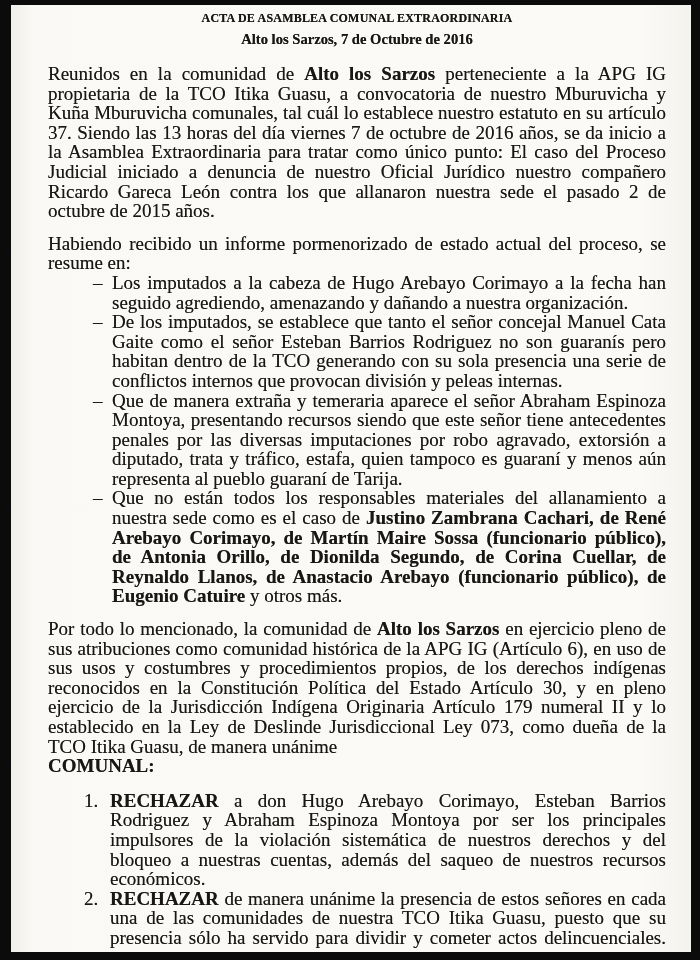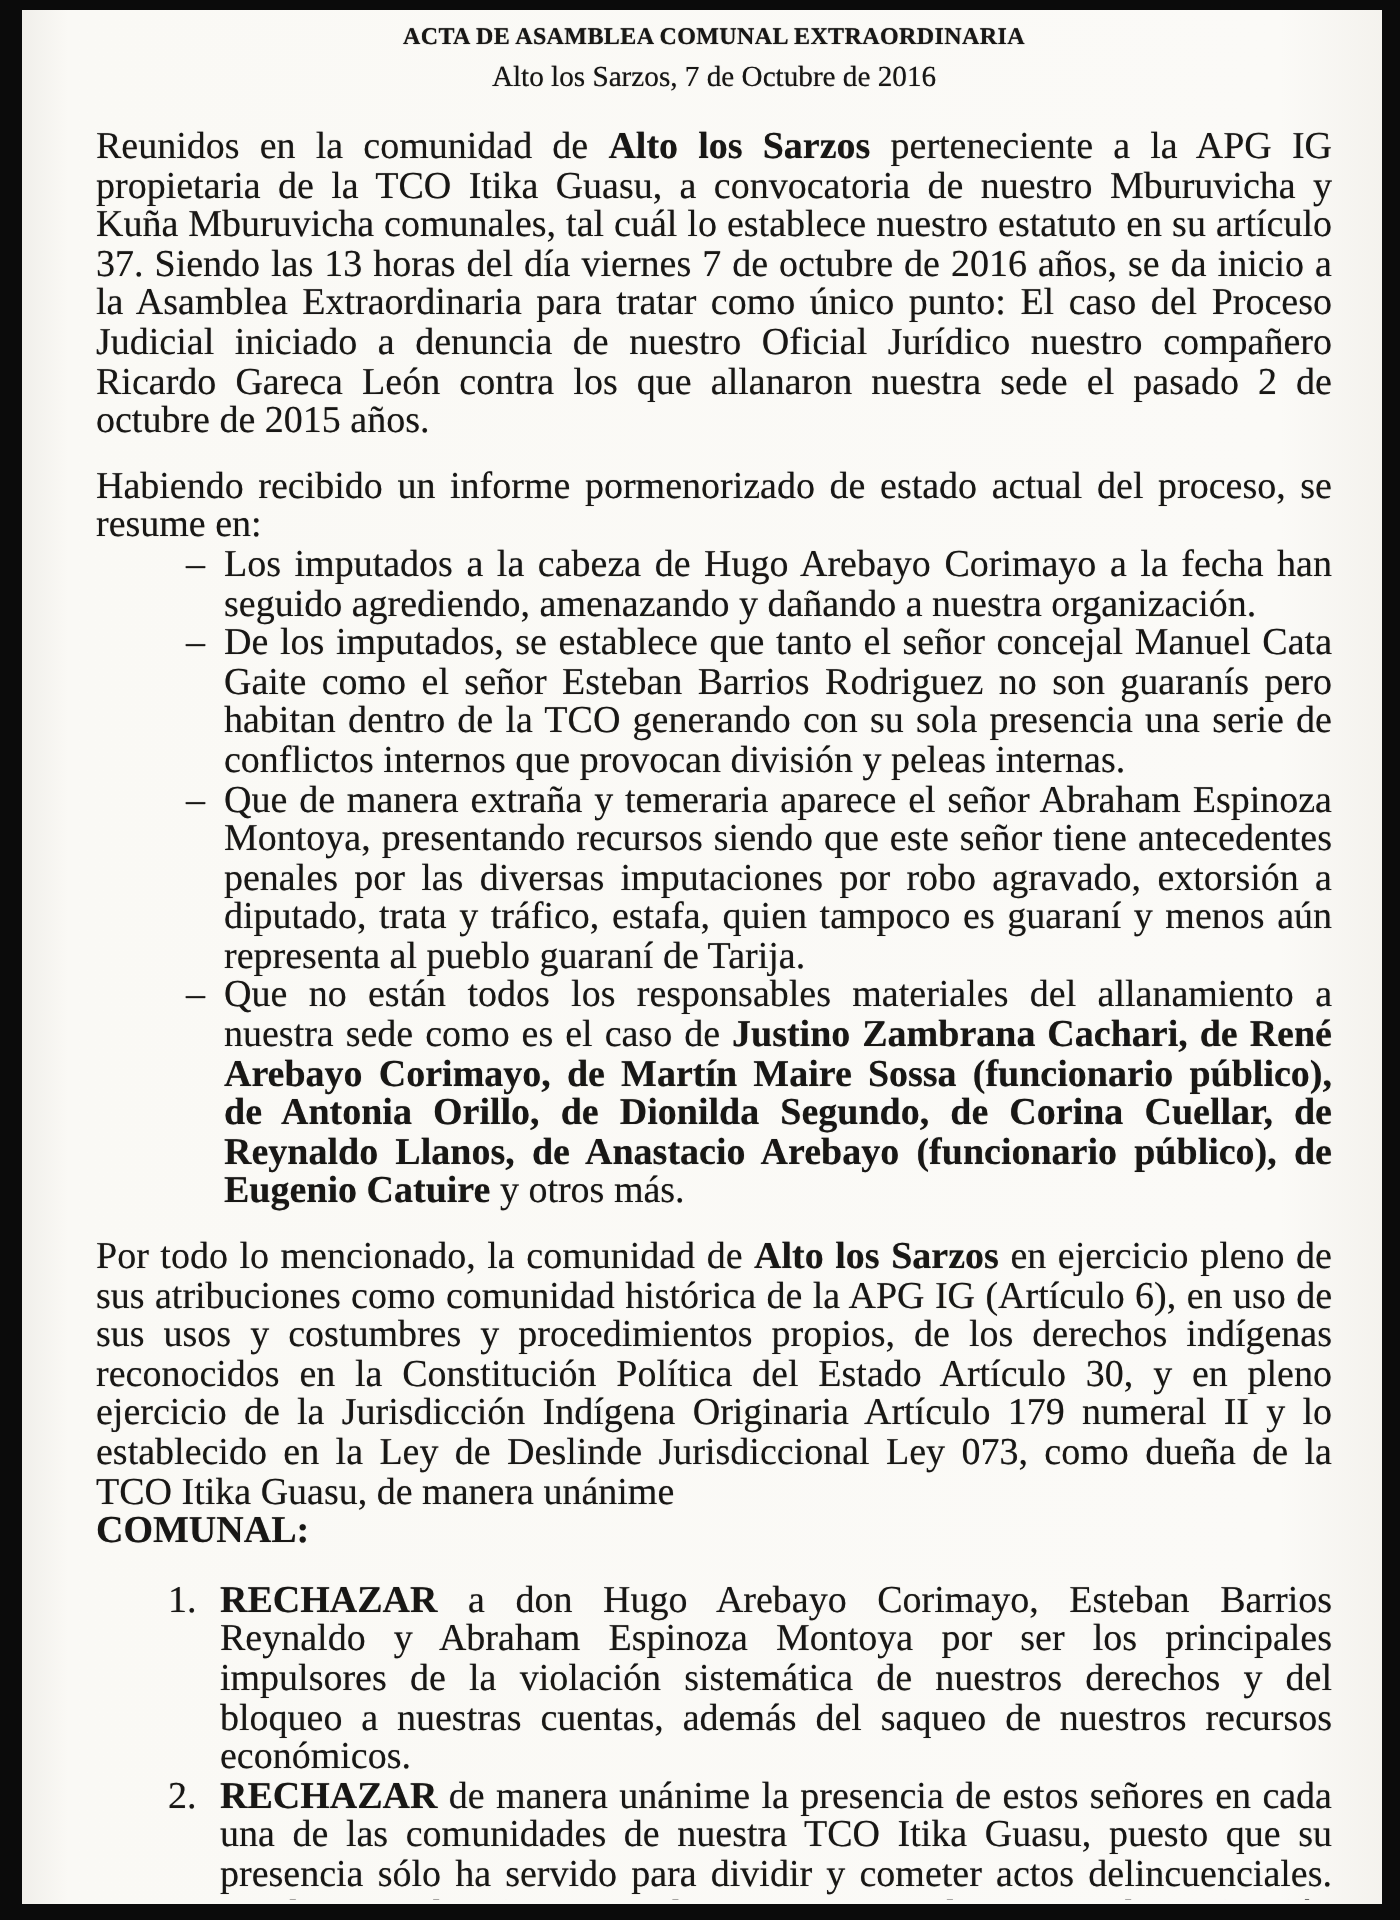--- a/index.html
+++ b/index.html
@@ -21,21 +21,21 @@
   h1.title{
     margin:0;padding:0;
     font-size:12px;line-height:21px;
     font-weight:bold;text-align:center;
     letter-spacing:.2px;
     text-shadow:0 0 .5px rgba(10,10,10,.75);
   }
   h2.subtitle{
     margin:1px 0 0;padding:0;
     font-size:14.6px;line-height:18px;
-    font-weight:normal;text-align:center;
+    font-weight:bold;text-align:center;
     text-shadow:0 0 .4px rgba(10,10,10,.7);
   }
   #doc-body{
     margin-top:16px;
     font-size:19px;
     line-height:19.6px;
     text-shadow:0 0 .4px rgba(25,24,22,.6);
   }
   .para{margin:0 0 13px;text-align:justify;}
   .para.tight{margin-bottom:0;}
@@ -81,21 +81,21 @@
           <div class="brow">
             <span class="dash">–</span>
             <div class="btext"><span>Que no están todos los responsables materiales del allanamiento a nuestra sede como es el caso de </span><span class="b">Justino Zambrana Cachari, de René Arebayo Corimayo, de Martín Maire Sossa (funcionario público), de Antonia Orillo, de Dionilda Segundo, de Corina Cuellar, de Reynaldo Llanos, de Anastacio Arebayo (funcionario público), de Eugenio Catuire</span><span> y otros más.</span></div>
           </div>
         </div>
         <p class="para tight"><span>Por todo lo mencionado, la comunidad de </span><span class="b">Alto los Sarzos</span><span> en ejercicio pleno de sus atribuciones como comunidad histórica de la APG IG (Artículo 6), en uso de sus usos y costumbres y procedimientos propios, de los derechos indígenas reconocidos en la Constitución Política del Estado  Artículo 30, y en pleno ejercicio de la Jurisdicción Indígena Originaria Artículo 179 numeral II y lo establecido en la Ley de Deslinde Jurisdiccional Ley 073, como dueña de la TCO Itika Guasu, de manera unánime</span></p>
         <p class="para resuelve"><span class="b">COMUNAL:</span></p>
         <div class="nlist">
           <div class="nrow">
             <span class="num">1.</span>
-            <div class="ntext"><span class="b">RECHAZAR</span><span> a don Hugo Arebayo Corimayo, Esteban Barrios Reynaldo y Abraham Espinoza Montoya por ser los principales impulsores de la violación sistemática de nuestros derechos y del bloqueo a nuestras cuentas, además del saqueo de nuestros recursos económicos.</span></div>
+            <div class="ntext"><span class="b">RECHAZAR</span><span> a don Hugo Arebayo Corimayo, Esteban Barrios Rodriguez y Abraham Espinoza Montoya por ser los principales impulsores de la violación sistemática de nuestros derechos y del bloqueo a nuestras cuentas, además del saqueo de nuestros recursos económicos.</span></div>
           </div>
           <div class="nrow">
             <span class="num">2.</span>
             <div class="ntext"><span class="b">RECHAZAR</span><span> de manera unánime la presencia de estos señores en cada una de las comunidades de nuestra TCO Itika Guasu, puesto que su presencia sólo ha servido para dividir y cometer actos delincuenciales. Por lo que advertimos que de no ser respetada nuestra determinación utilizaremos procedimientos incursos en nuestros usos y costumbres, nuestro estatuto y lo que en la jurisdicción indígena originaria</span></div>
           </div>
         </div>
       </div>
   </div>
   <div class="edge top"></div>
   <div class="edge left"></div>

